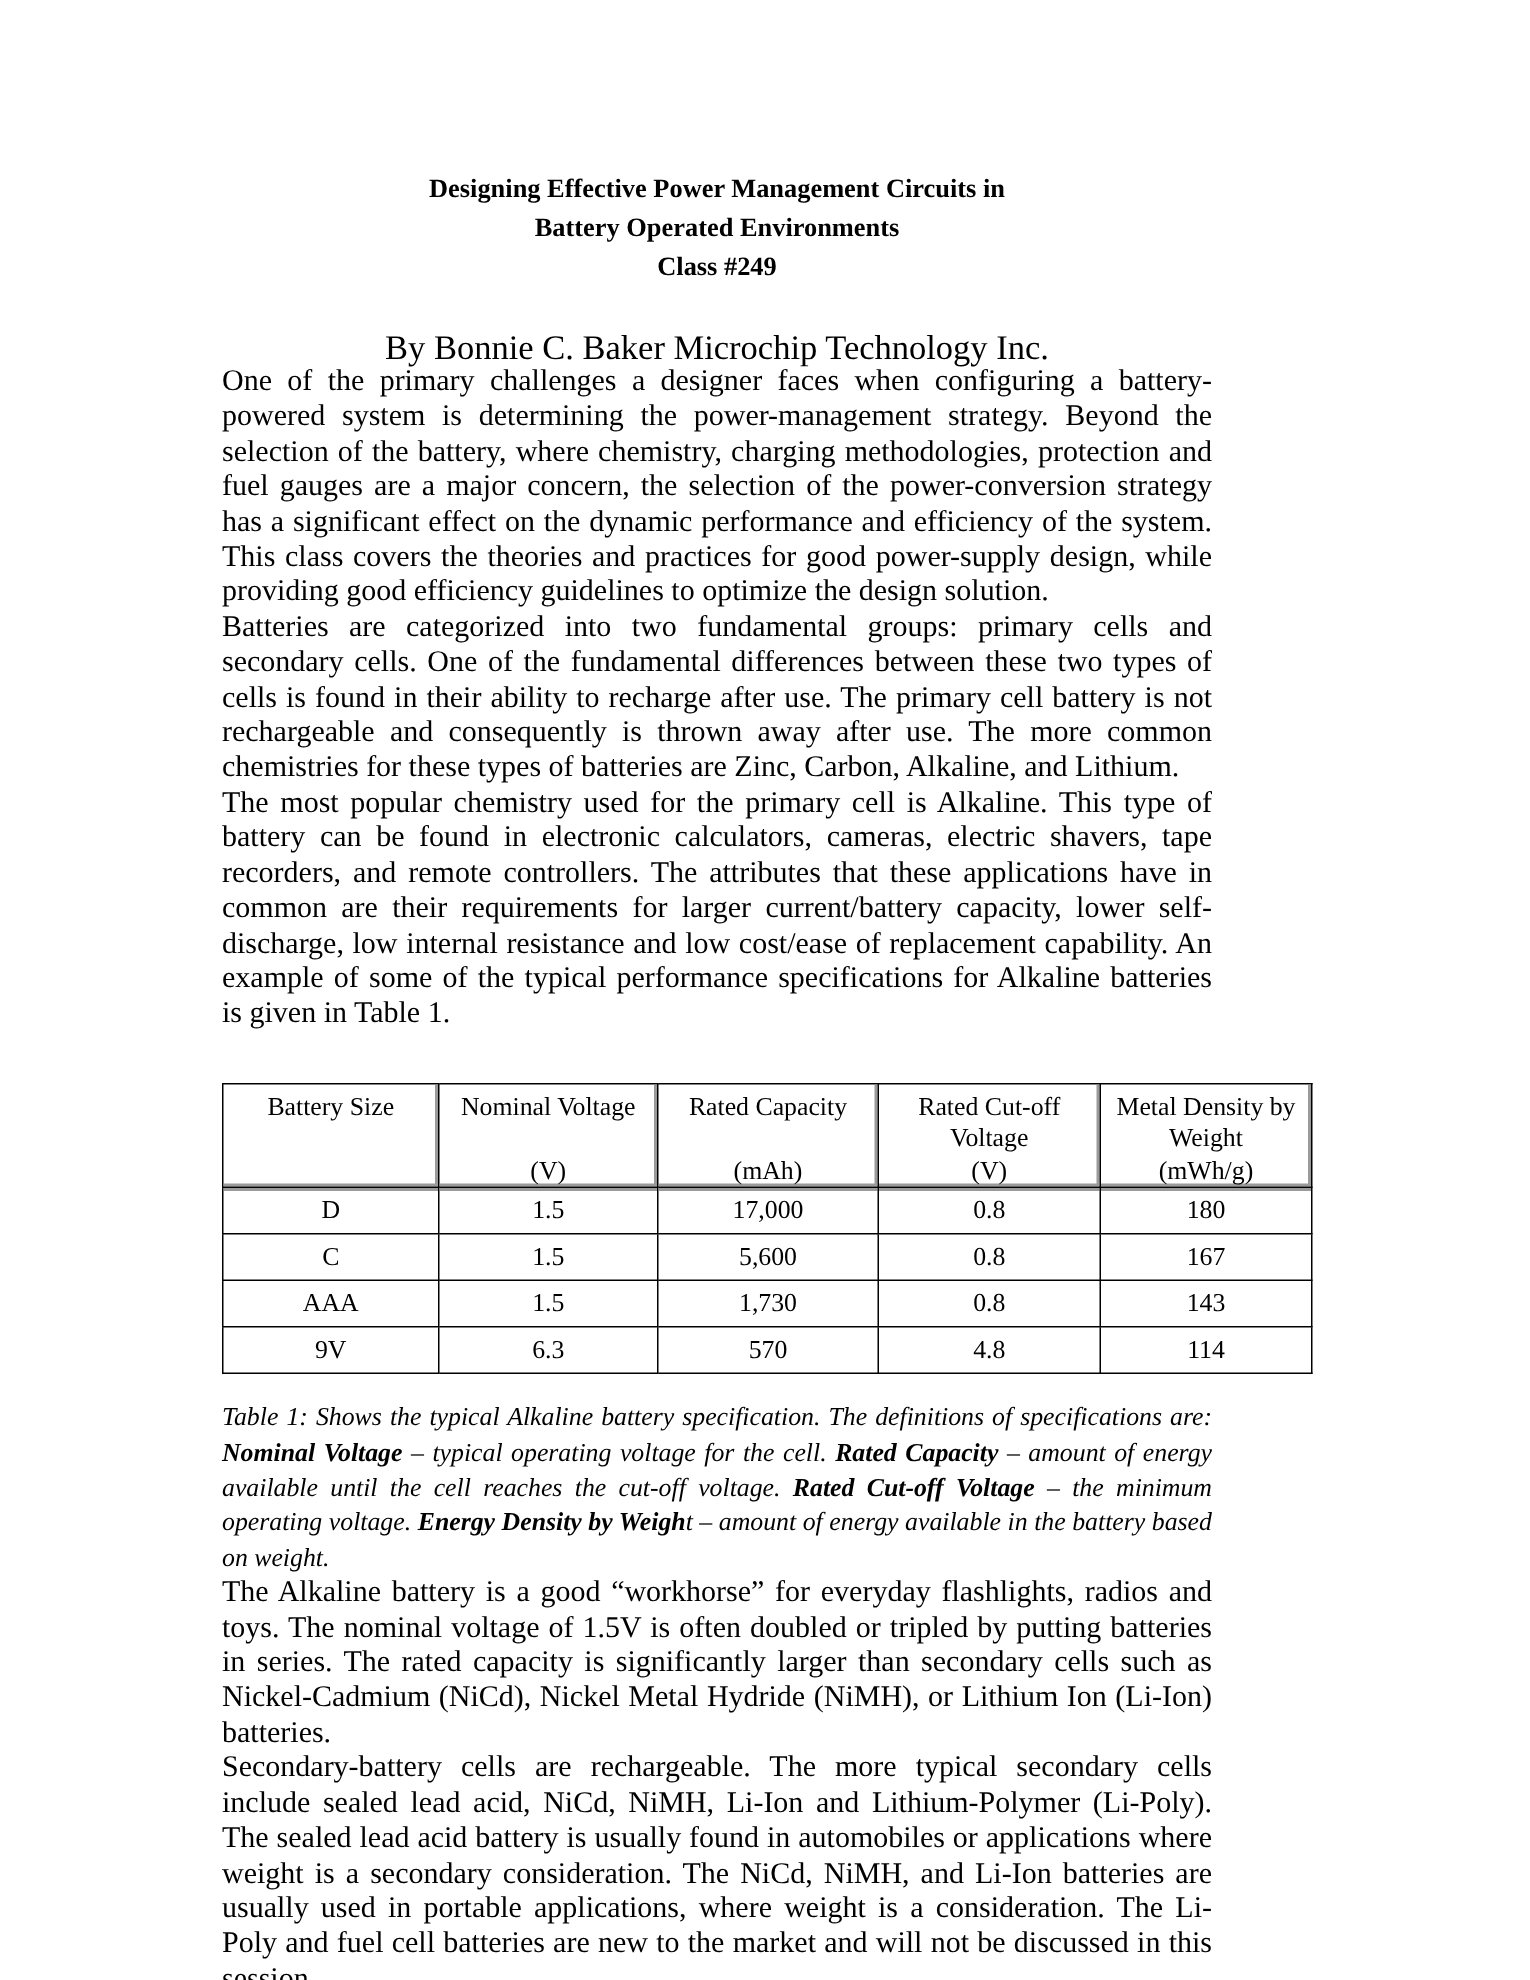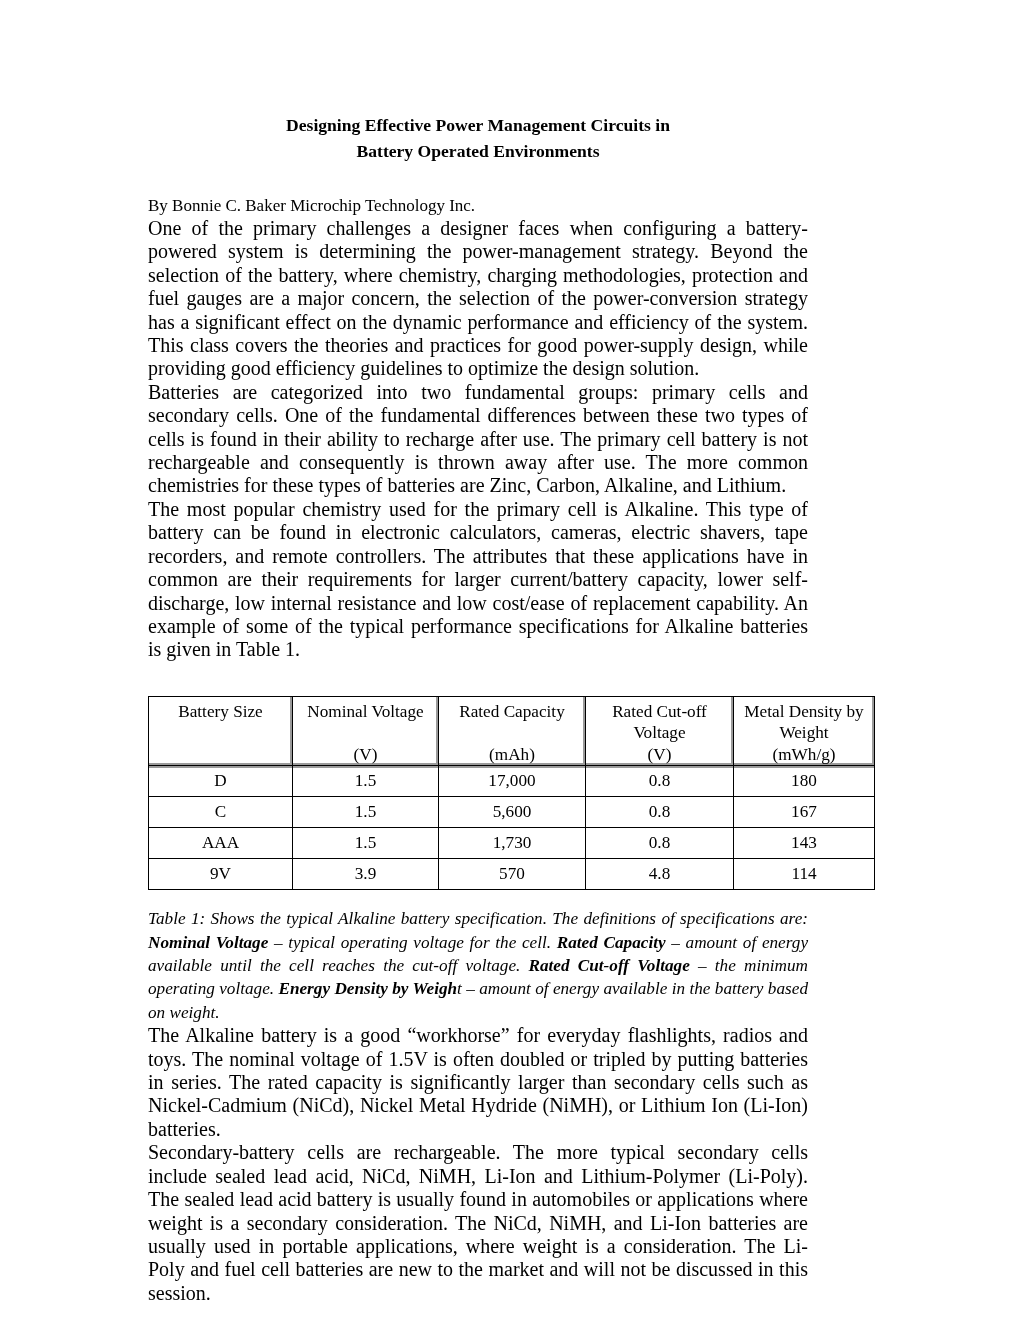--- a/index.html
+++ b/index.html
@@ -27,24 +27,24 @@
     text-align: center;
     font-weight: bold;
     font-size: 17.6px;
     line-height: 26px;
     margin: 0 0 0 0;
   }
   .title-line { display: block; }
 
   
   .byline {
-    font-size: 17px;
+    font-size: 23px;
     line-height: 22px;
     margin: 31px 0 0 0;
-    text-align: left;
+    text-align: center;
   }
 
   
   p.body {
     font-size: 20px;
     line-height: 23.4px;
     text-align: justify;
     margin: 0;
     hyphens: none;
   }
@@ -118,20 +118,21 @@
   .run { white-space: pre-wrap; }
 </style>
 </head>
 <body>
 
 <div class="page">
 
   <div class="title-block">
     <span class="title-line">Designing Effective Power Management Circuits in</span>
     <span class="title-line">Battery Operated Environments</span>
+    <span class="title-line">Class #249</span>
   </div>
 
   <p class="byline">By Bonnie C. Baker Microchip Technology Inc.</p>
 
   <p class="body gap-lg">One of the primary challenges a designer faces when configuring a battery-powered system is determining the power-management strategy. Beyond the selection of the battery, where chemistry, charging methodologies, protection and fuel gauges are a major concern, the selection of the power-conversion strategy has a significant effect on the dynamic performance and efficiency of the system. This class covers the theories and practices for good power-supply design, while providing good efficiency guidelines to optimize the design solution.</p>
 
 
   <p class="body gap-md">Batteries are categorized into two fundamental groups: primary cells and secondary cells. One of the fundamental differences between these two types of cells is found in their ability to recharge after use. The primary cell battery is not rechargeable and consequently is thrown away after use. The more common chemistries for these types of batteries are Zinc, Carbon, Alkaline, and Lithium.</p>
 
   <p class="body gap-sm">The most popular chemistry used for the primary cell is Alkaline. This type of battery can be found in electronic calculators, cameras, electric shavers, tape recorders, and remote controllers. The attributes that these applications have in common are their requirements for larger current/battery capacity, lower self-discharge, low internal resistance and low cost/ease of replacement capability. An example of some of the typical performance specifications for Alkaline batteries is given in Table 1.</p>
@@ -191,21 +192,21 @@
         </tr>
         <tr>
           <td>AAA</td>
           <td>1.5</td>
           <td>1,730</td>
           <td>0.8</td>
           <td>143</td>
         </tr>
         <tr>
           <td>9V</td>
-          <td>3.9</td>
+          <td>6.3</td>
           <td>570</td>
           <td>4.8</td>
           <td>114</td>
         </tr>
       </tbody>
     </table>
   </div>
 
   <p class="caption"><span class="run">Table 1: Shows the typical Alkaline battery specification. The definitions of specifications are: </span><b>Nominal Voltage</b><span class="run"> – typical operating voltage for the cell. </span><b>Rated Capacity</b><span class="run"> – amount of energy available until the cell reaches the cut-off voltage. </span><b>Rated Cut-off Voltage</b><span class="run"> – the minimum operating voltage. </span><b>Energy Density by Weigh</b><span class="run">t – amount of energy available in the battery based on weight.</span></p>
 

